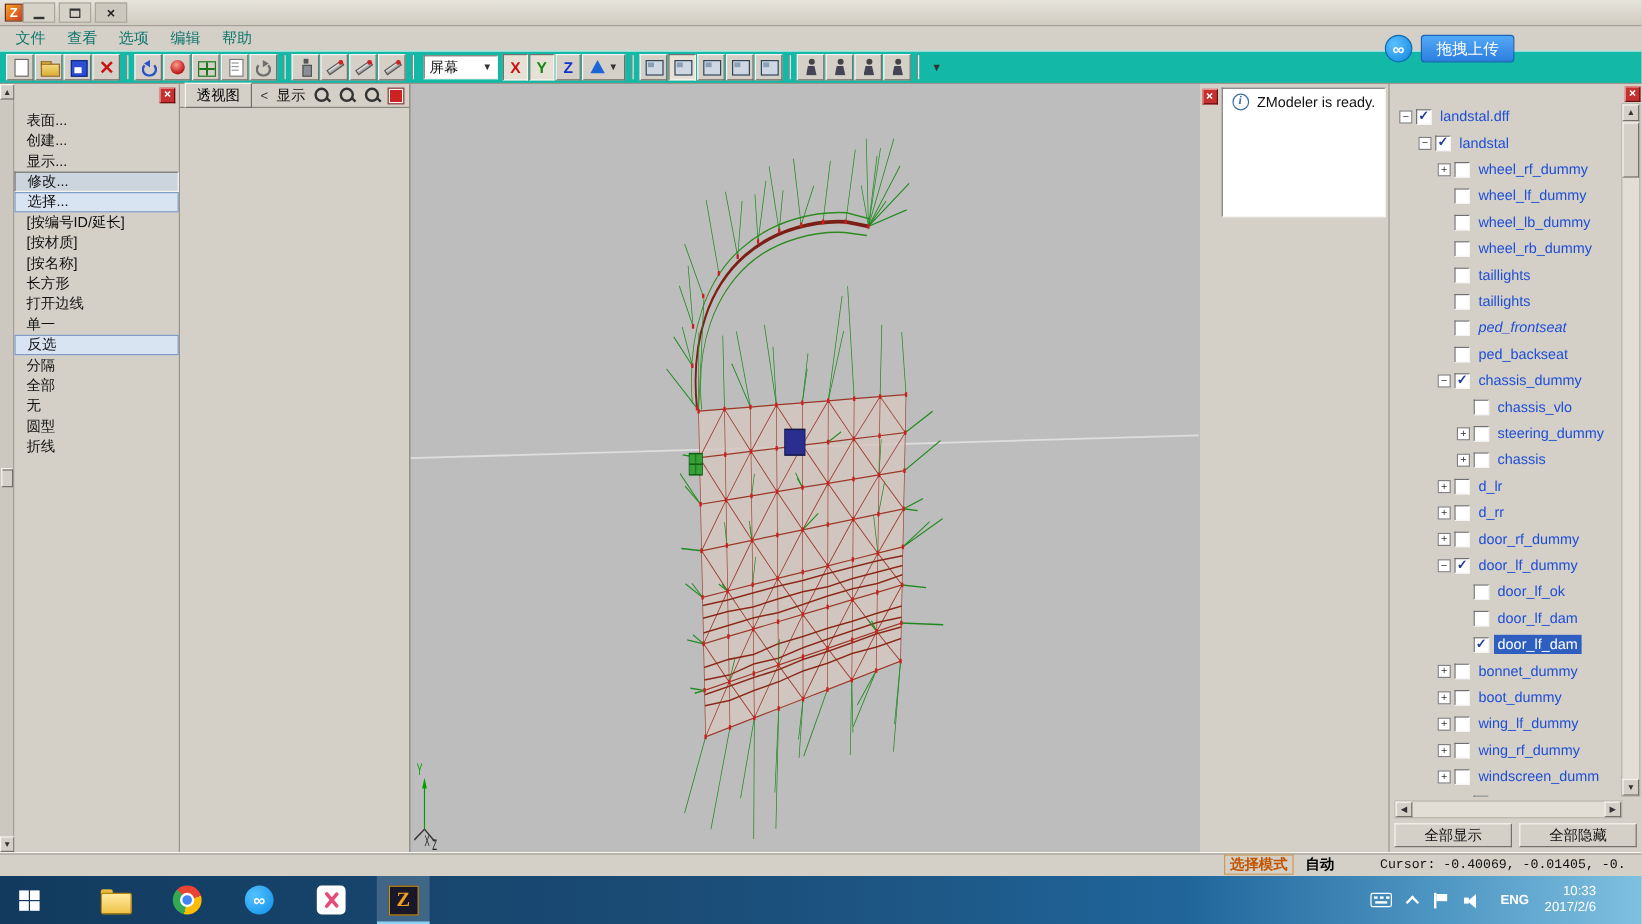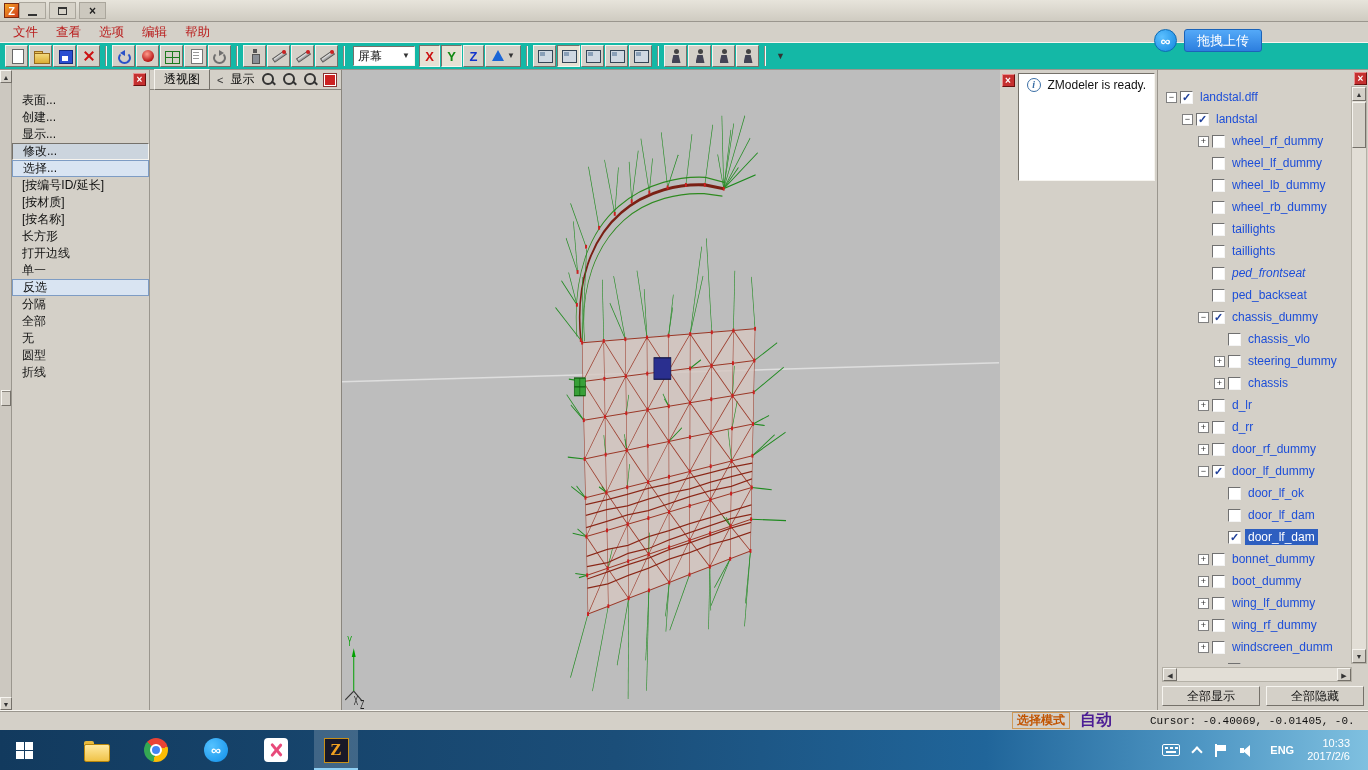--- a/index.html
+++ b/index.html
@@ -12,21 +12,21 @@
   .app-icon{width:15px;height:15px;background:linear-gradient(135deg,#f5a623,#d03a1e);color:#fff;font-weight:bold;font-size:11px;display:flex;align-items:center;justify-content:center;border:1px solid #7a2a10;flex:none;}
   .title{flex:1;text-align:center;font-size:13px;color:#101010;}
   .win-btns{display:flex;gap:3px;flex:none;}
   .wb{width:27px;height:17px;display:flex;align-items:center;justify-content:center;background:#d6d2c8;border:1px solid #aaa69c;color:#222;font-size:12px;line-height:1;}
   .wb .mini-glyph{width:9px;height:2px;background:#333;margin-top:8px;}
   .wb .maxi-glyph{width:9px;height:8px;border:1px solid #333;border-top-width:2px;}
   .wb.close{background:#ccc8be;font-weight:bold;}
 
   
   .menubar{position:absolute;top:22px;left:0;right:0;height:20px;display:flex;align-items:center;padding-left:4px;background:#d4d0c8;}
-  .menu-item{padding:1px 9px;font-size:12.5px;color:#b91c1c;}
+  .menu-item{padding:1px 9px;font-size:12.5px;color:#0f766e;}
 
   
   .upload-overlay{position:absolute;top:29px;right:106px;display:flex;align-items:center;gap:7px;z-index:60;}
   .baidu-badge{width:23px;height:23px;border-radius:50%;background:radial-gradient(circle at 7px 7px,#5cc0ff,#1286e0);color:#fff;font-size:14px;font-weight:bold;display:flex;align-items:center;justify-content:center;border:1px solid #0d6ab4;}
   .upload-btn{height:23px;display:flex;align-items:center;padding:0 12px;background:linear-gradient(#54a9f8,#2c7ede);border:1px solid #1b63b8;border-radius:3px;color:#fff;font-size:13px;}
 
   
   .toolbar{position:absolute;top:42px;left:0;right:0;height:28px;background:#14b8a6;border-top:1px solid #f6f4ef;border-bottom:1px solid #9a968e;display:flex;align-items:center;padding:0 5px;gap:1px;}
   .tbtn{width:23px;height:22px;display:inline-flex;align-items:center;justify-content:center;background:#d4d0c8;border:1px solid;border-color:#f6f4ef #75716a #75716a #f6f4ef;flex:none;}
   .tbtn.pressed{border-color:#75716a #f6f4ef #f6f4ef #75716a;background:#e6e1d4;}
@@ -116,42 +116,42 @@
   .vs-thumb{position:absolute;left:0;top:15px;width:14px;height:46px;background:#d4d0c8;border:1px solid;border-color:#f6f4ef #75716a #75716a #f6f4ef;}
   .rp-hscroll{position:absolute;left:4px;right:16px;bottom:28px;height:15px;background:#e2ded6;border:1px solid #b5b1a7;}
   .hs-left,.hs-right{position:absolute;top:0;width:14px;height:13px;font-size:7px;text-align:center;line-height:13px;color:#333;background:#d4d0c8;border:1px solid;border-color:#f6f4ef #75716a #75716a #f6f4ef;}
   .hs-left{left:0;} .hs-right{right:0;}
   .rp-buttons{position:absolute;left:4px;right:4px;bottom:4px;height:20px;display:flex;gap:6px;}
   .rp-btn{flex:1;height:20px;background:#d4d0c8;border:1px solid;border-color:#f6f4ef #75716a #75716a #f6f4ef;font-size:12px;color:#111;display:flex;align-items:center;justify-content:center;font-family:"Liberation Sans",sans-serif;}
 
   
   .statusbar{position:absolute;left:0;right:0;bottom:0;height:20px;background:#d4d0c8;border-top:1px solid #f6f4ef;box-shadow:inset 0 1px 0 #9a968e;display:flex;align-items:center;justify-content:flex-end;gap:10px;padding:0 6px;}
   .sb-mode{color:#c25400;font-weight:bold;font-size:12px;border:1px solid #cf9a58;padding:0 4px;line-height:15px;}
-  .sb-auto{font-weight:bold;font-size:16px;color:#4c1d95;}
+  .sb-auto{font-weight:bold;font-size:12px;color:#000000;}
   .sb-cursor{font-family:"Liberation Mono",monospace;font-size:11px;color:#111;min-width:212px;margin-left:28px;}
 
   
   .taskbar{position:absolute;left:0;right:0;bottom:0;height:40px;background:linear-gradient(90deg,#123a5e 0%,#1b4e79 45%,#20659a 72%,#4f97c4 88%,#7fc0e0 100%);display:flex;align-items:stretch;}
   .tb-btn{width:44px;display:flex;align-items:center;justify-content:center;flex:none;}
   .tb-btn.start{width:48px;}
   .tb-btn.active{background:rgba(255,255,255,0.18);box-shadow:inset 0 -2px 0 #8fd0f4;}
   .ml1{margin-left:26px;} .ml2{margin-left:16px;}
   .win-logo{width:17px;height:17px;display:grid;grid-template-columns:8px 8px;grid-template-rows:8px 8px;gap:1px;}
   .win-logo span{background:#fff;}
   .i-explorer{width:24px;height:19px;position:relative;}
   .i-explorer::before{content:"";position:absolute;left:0;top:0;width:10px;height:4px;background:#e8b93c;border-radius:2px 2px 0 0;}
   .i-explorer::after{content:"";position:absolute;left:0;top:3px;width:24px;height:16px;background:linear-gradient(#ffe9a0,#f0c348);border:1px solid #b8860b;border-radius:2px;}
   .i-chrome{width:24px;height:24px;border-radius:50%;background:conic-gradient(from -45deg,#ea4335 0 33%,#fbbc05 0 66%,#34a853 0 100%);position:relative;}
   .i-chrome::after{content:"";position:absolute;left:6px;top:6px;width:8px;height:8px;border-radius:50%;background:#4285f4;border:2px solid #fff;}
   .i-netdisk{width:24px;height:24px;border-radius:50%;background:radial-gradient(circle at 8px 8px,#54c2ff,#0f8ee9);color:#fff;font-size:14px;font-weight:bold;display:flex;align-items:center;justify-content:center;}
   .i-appsc{width:24px;height:24px;border-radius:4px;background:#fff;position:relative;}
   .i-appsc::before,.i-appsc::after{content:"";position:absolute;left:11px;top:4px;width:2.5px;height:16px;background:#e84a7a;border-radius:2px;}
   .i-appsc::before{transform:rotate(40deg);} .i-appsc::after{transform:rotate(-40deg);}
   .i-zm{width:25px;height:25px;background:#181828;border:1px solid #c89018;color:#f0a020;font-weight:bold;font-size:17px;display:flex;align-items:center;justify-content:center;font-family:"Liberation Serif",serif;}
-  .tb-tray{margin-left:auto;display:flex;align-items:center;gap:13px;padding-right:0;}
+  .tb-tray{margin-left:auto;display:flex;align-items:center;gap:13px;padding-right:20px;}
   .i-kbd{width:18px;height:12px;border:1px solid #fff;border-radius:2px;position:relative;}
   .i-kbd::before{content:"";position:absolute;left:2px;top:2px;width:3px;height:2px;background:#fff;box-shadow:5px 0 #fff,10px 0 #fff;}
   .i-kbd::after{content:"";position:absolute;left:3px;bottom:2px;right:3px;height:2px;background:#fff;}
   .i-chev{width:8px;height:8px;border-left:2px solid #fff;border-top:2px solid #fff;transform:rotate(45deg);margin-top:4px;}
   .i-flag{width:13px;height:13px;position:relative;}
   .i-flag::before{content:"";position:absolute;left:1px;top:0;width:2px;height:13px;background:#fff;}
   .i-flag::after{content:"";position:absolute;left:3px;top:1px;width:9px;height:6px;background:#fff;}
   .i-vol{position:relative;width:17px;height:13px;}
   .i-vol::before{content:"";position:absolute;left:0;top:4px;width:4px;height:5px;background:#fff;}
   .i-vol::after{content:"";position:absolute;left:3px;top:1px;border:6px solid transparent;border-right:7px solid #fff;border-left:0;}

